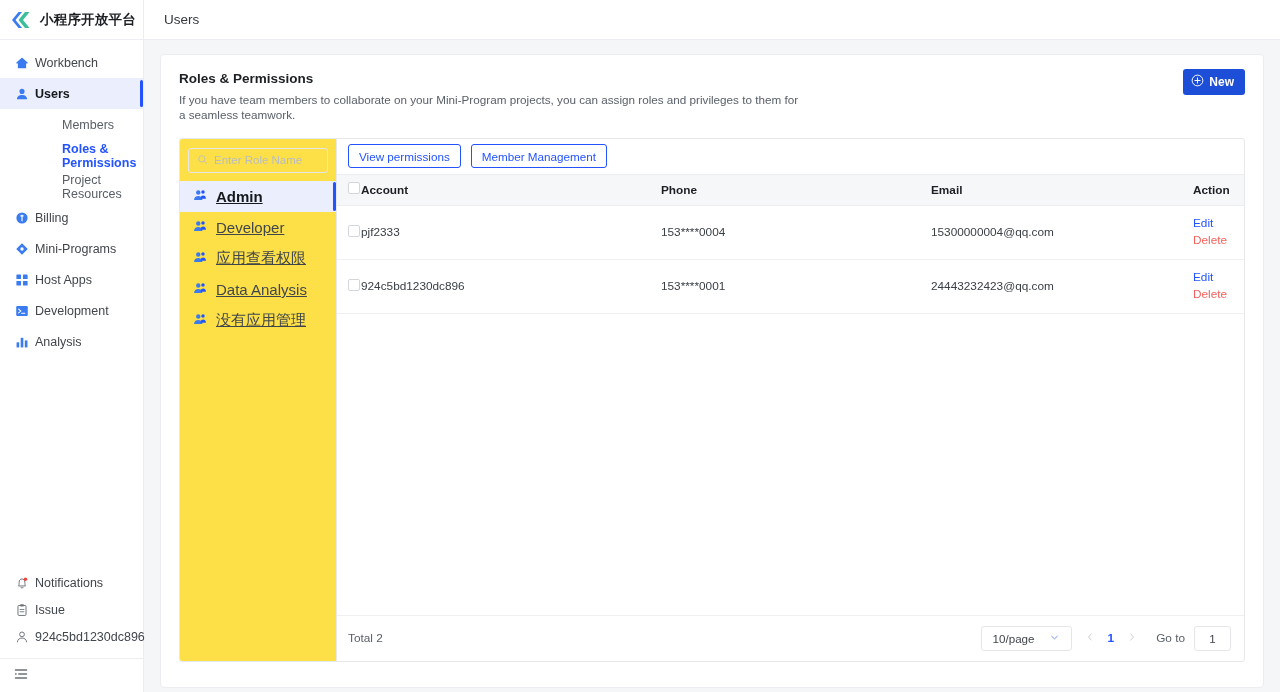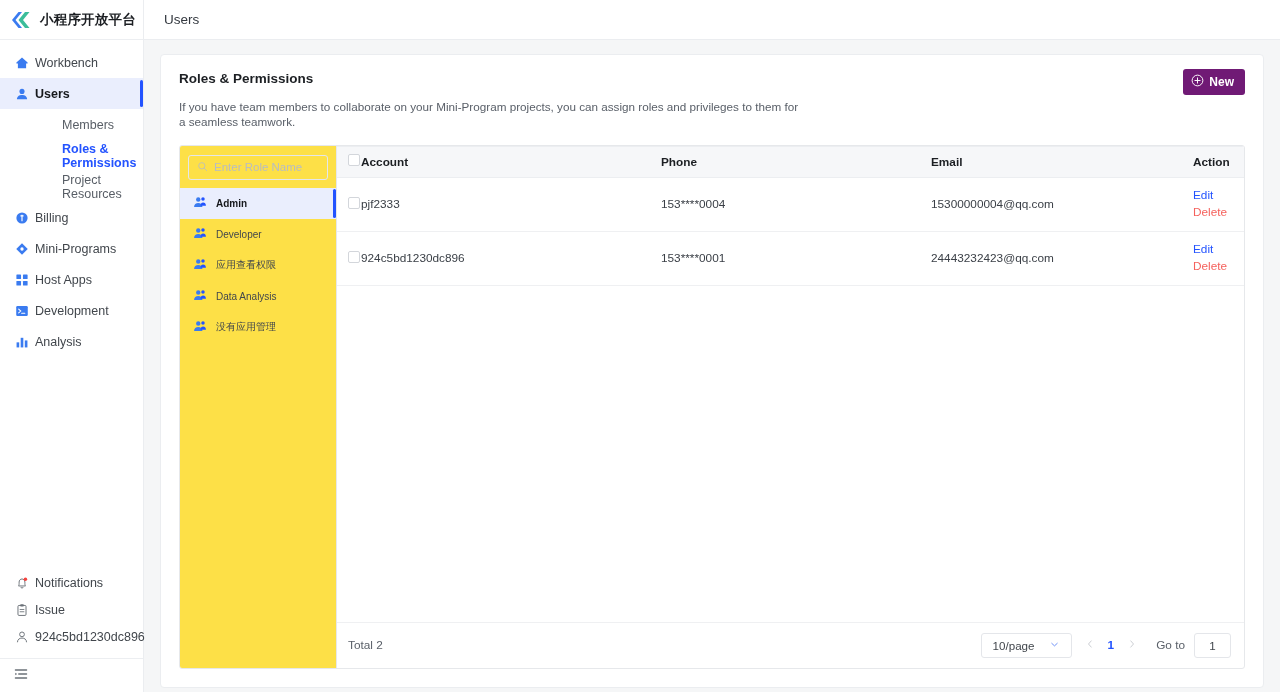--- a/index.html
+++ b/index.html
@@ -81,27 +81,27 @@
   .panel {
     background: #fff; border-radius: 4px;
     border: 1px solid #ebedf0;
     height: 634px; padding: 16px 18px 0 18px;
     position: relative;
   }
   .panel-head { display: flex; align-items: flex-start; }
   .panel-title { font-size: 13.5px; color: #1c1f23; font-weight: bold; }
   .btn-new {
     position: absolute; right: 18px; top: 14px;
-    background: #701a75; color: #fff; border: none; border-radius: 3px;
+    background: #1d4ed8; color: #fff; border: none; border-radius: 3px;
     height: 26px; padding: 0 11px 0 8px;
     font-size: 12px; font-family: inherit; font-weight: bold;
     display: flex; align-items: center; gap: 5px; cursor: pointer;
   }
   .panel-desc {
-    margin-top: 13px; font-size: 11.7px; color: #5a6069;
+    margin-top: 6px; font-size: 11.7px; color: #5a6069;
     line-height: 1.32; max-width: 622px;
   }
 
   
   .box {
     margin-top: 15px;
     border: 1px solid #e6e8eb; border-radius: 3px;
     display: flex; height: 524px; overflow: hidden;
   }
   .roles-col {
@@ -114,22 +114,22 @@
     border: 1px solid #e4e6ea; border-radius: 3px;
     display: flex; align-items: center; gap: 6px; padding: 0 8px;
   }
   .role-search input {
     border: none; outline: none; font-size: 11.5px;
     font-family: inherit; color: #333; width: 100%; background: transparent;
   }
   .role-search input::placeholder { color: #b7bcc3; }
   .role-item {
     height: 31px; display: flex; align-items: center; gap: 9px;
-    padding-left: 13px; font-size: 10px; color: #41464c;
-    cursor: pointer; position: relative;
+    padding-left: 13px; font-size: 15px; color: #41464c;
+    cursor: pointer; position: relative; text-decoration: underline;
   }
   .role-item.active { background: #eaeefd; color: #16181c; font-weight: bold; }
   .role-item.active::after {
     content: ""; position: absolute; right: 0; top: 1px; bottom: 1px;
     width: 3px; background: #2353ff; border-radius: 2px;
   }
 
   .table-col { flex: 1 1 auto; display: flex; flex-direction: column; min-width: 0; }
   .table-actions {
     height: 35px; display: flex; align-items: center; gap: 10px;
@@ -429,20 +429,24 @@
                   <circle cx="11.4" cy="4.6" r="2" fill="#2353ff"></circle>
                   <path d="M8.6 12.4 C8.6 9.9 9.8 8.6 11.6 8.6 C13.4 8.6 14.8 9.9 14.8 12.4 Z" fill="#2353ff"></path>
                 </svg>
               </span>
               <span>没有应用管理</span>
             </div>
           </div>
 
           <div class="table-col">
 
+            <div class="table-actions">
+              <button class="btn-outline">View permissions</button>
+              <button class="btn-outline">Member Management</button>
+            </div>
 
             <table>
               <thead>
                 <tr>
                   <th class="col-check">
                     <span class="cbx"></span>
                   </th>
                   <th class="col-acct">Account</th>
                   <th class="col-phone">Phone</th>
                   <th class="col-email">Email</th>

